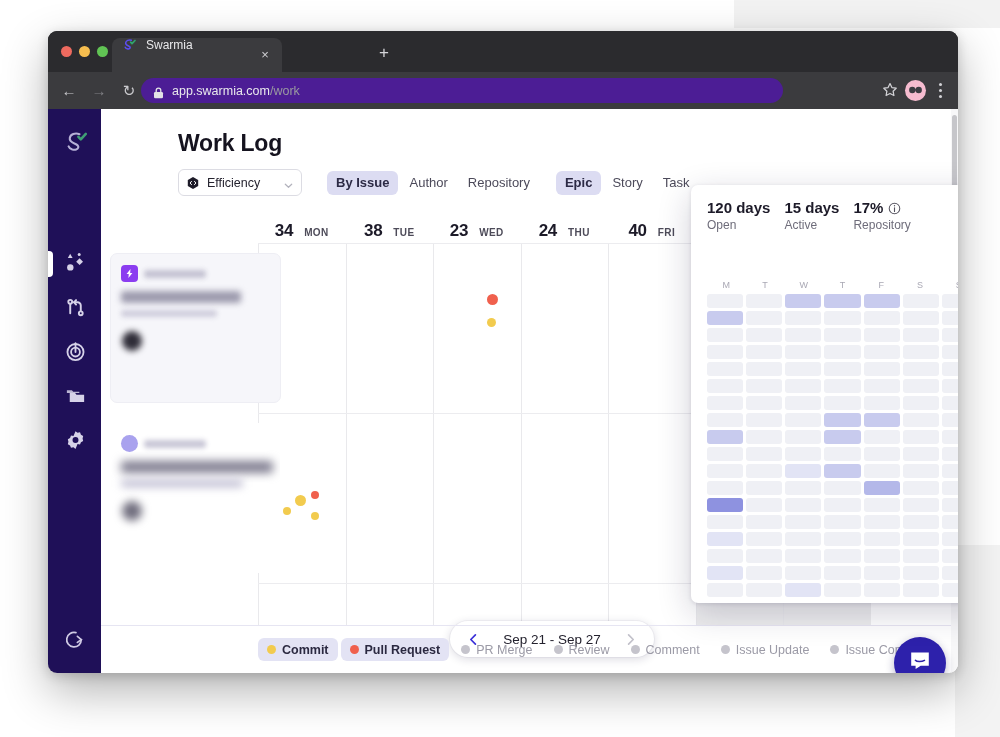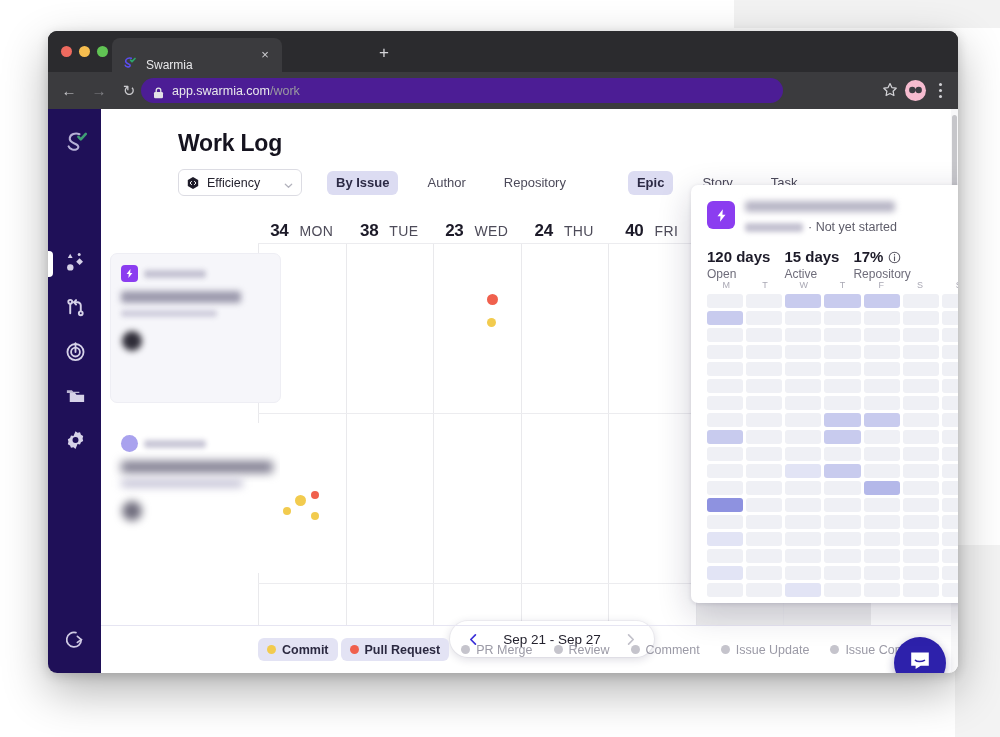--- a/index.html
+++ b/index.html
@@ -25,21 +25,21 @@
     overflow: hidden;
   }
   .tabbar { position:relative; height: 41px; background:#2b2b2e; }
   .traffic { position:absolute; left:13px; top:15px; display:flex; gap:7px; }
   .dotl { width:11px; height:11px; border-radius:50%; }
   .dotl.r { background:#ee6a5f; } .dotl.y { background:#f5bd4f; } .dotl.g { background:#61c454; }
 
   .tab {
     position:absolute; left:64px; top:7px; width:170px; height:34px;
     background:#3b3b3e; border-radius:8px 8px 0 0;
-    display:flex; align-items:flex-end; padding:0 9px;
+    display:flex; align-items:flex-start; padding:0 9px;
   }
   .tab-fav { width:16px; height:16px; flex:none; margin-right:9px; }
   .tab-title { color:#e8e8ea; font-size:12px; white-space:nowrap; overflow:hidden; }
   .tab-close { position:absolute; right:10px; top:10px; width:14px; height:14px; color:#cfcfd2; font-size:13px; line-height:14px; text-align:center; }
   .newtab { position:absolute; left:328px; top:14px; width:16px; height:16px; color:#d6d6d9; font-size:17px; line-height:15px; text-align:center; }
 
   .urlbar { position:relative; height:37px; background:#3b3b3e; display:flex; align-items:center; }
   .nav-ic { width:18px; height:18px; margin-left:12px; color:#c9c9cd; display:flex; align-items:center; justify-content:center; font-size:15px; }
   .nav-ic.dim { color:#808085; }
   .omnibox {
@@ -70,30 +70,30 @@
 
   .filterrow { position:absolute; left:77px; top:60px; display:flex; align-items:center; }
   .select {
     width:124px; height:27px; border:1px solid #dcdce3; border-radius:6px;
     background:#fff; display:flex; align-items:center; padding:0 7px; gap:7px;
   }
   .hexicon { width:14px; height:14px; flex:none; }
   .select-label { font-size:12.5px; color:#25232f; flex:1; }
   .chev { width:11px; height:11px; color:#b3b3bd; flex:none; }
 
-  .tabs { display:flex; align-items:center; margin-left:25px; gap:20px; }
+  .tabs { display:flex; align-items:center; margin-left:25px; gap:2px; }
   .sg-tab { height:24px; padding:0 9px; border-radius:6px; display:flex; align-items:center; font-size:13px; color:#4c4a5a; white-space:nowrap; }
   .sg-tab.on { background:#dcdcf2; color:#2c2a45; font-weight:bold; }
   .tabs-sep { width:13px; }
 
   
   .daterow { position:absolute; left:0; top:101px; width:100%; height:33px; }
   .dayhead { position:absolute; bottom:2px; text-align:center; }
   .dnum { font-size:17px; color:#1c1a28; font-weight:bold; letter-spacing:-.3px; }
-  .dwd { font-size:14px; color:#4d4b59; font-weight:normal; letter-spacing:.4px; margin-left:11px; }
+  .dwd { font-size:10px; color:#4d4b59; font-weight:bold; letter-spacing:.4px; margin-left:11px; }
 
   .gridwrap { position:absolute; left:0; top:134px; right:0; bottom:48px; }
   .weekend { position:absolute; top:0; bottom:0; background:#ededee; }
   .vline { position:absolute; top:0; bottom:0; width:1px; background:#e9e9ec; }
   .hline { position:absolute; left:0; right:0; height:1px; background:#ececef; }
 
   .issuecard {
     position:absolute; left:9px; width:171px;
     border-radius:7px; background:#f6f6fa; border:1px solid #eeeef4; overflow:hidden;
   }
@@ -412,35 +412,20 @@
         <div class="intercom">
           <span>
             <svg viewBox="0 0 26 26" width="26" height="26">
               <path d="M4.2 4.4h17.6v13.3h-8.1L8.6 21v-3.3H4.2z" fill="#fff"></path>
               <path d="M8.4 12.3c1.3 1.7 6.4 1.7 9.1 0" fill="none" stroke="#2d21ab" stroke-width="1.5" stroke-linecap="round"></path>
             </svg>
           </span>
         </div>
 
         <div class="popover">
-          <div class="po-head">
-            <span class="po-badge">
-              <svg viewBox="0 0 18 18" width="15" height="15">
-                  <path d="M10.6 1.6L4.2 10h3.6l-.6 6.4L13.8 8h-3.7z" fill="#fff"></path>
-                </svg>
-            </span>
-            <div style="flex:1;min-width:0">
-              <div class="po-tline1" style="background:#b8b6c6"></div>
-              <div class="po-meta">
-                <span class="po-key" style="background:#c3c1d0"></span>
-                <span class="po-status">· Not yet started</span>
-              </div>
-            </div>
-
-          </div>
 
           <div class="po-stats" id="postats">
               <div>
                 <div class="st-v"><span>120 days</span></div>
                 <div class="st-l">Open</div>
               </div>
               <div>
                 <div class="st-v"><span>15 days</span></div>
                 <div class="st-l">Active</div>
               </div>

